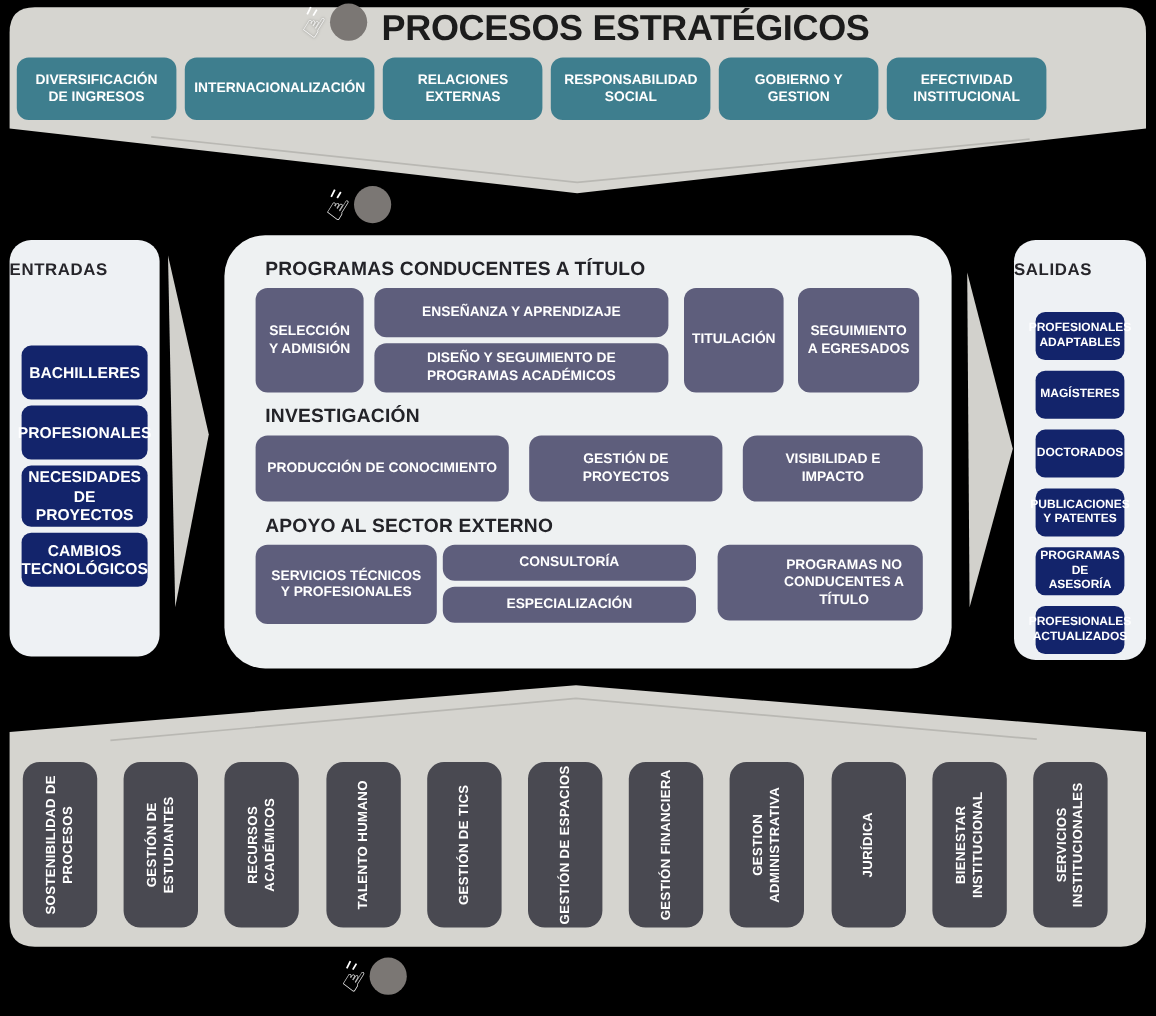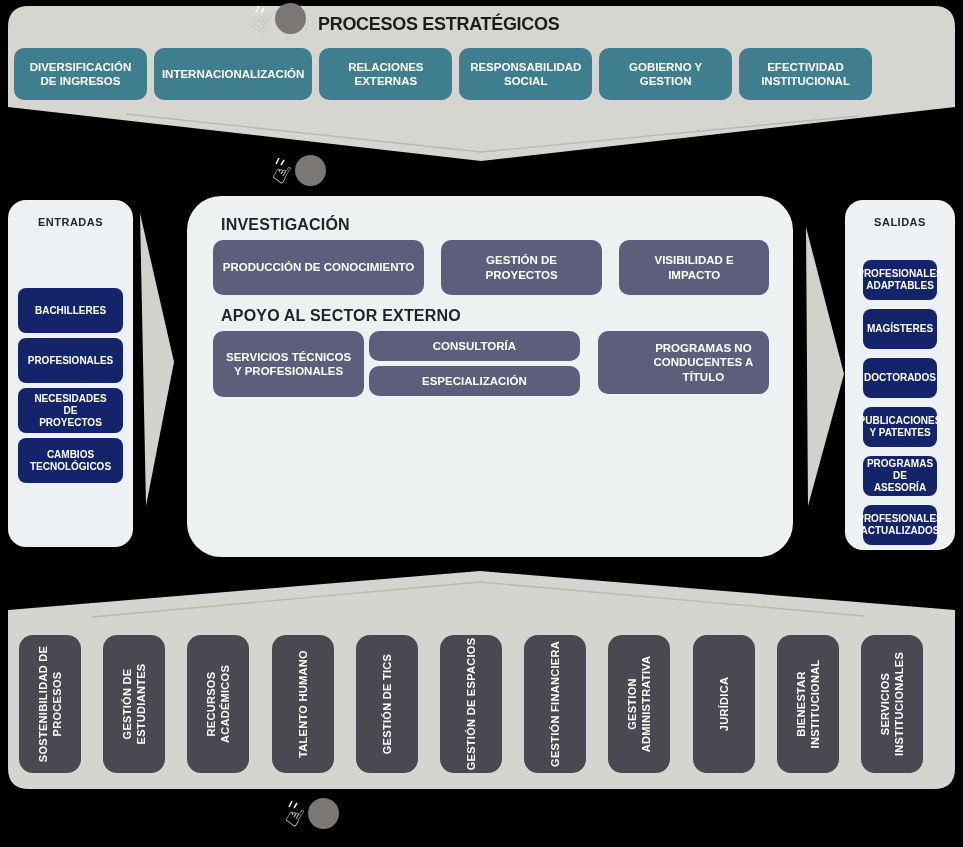--- a/index.html
+++ b/index.html
@@ -10,37 +10,37 @@
   
   .click-marker{position:absolute;width:54px;height:46px;z-index:30;}
   .marker-circle{position:absolute;right:0;top:2px;width:31px;height:31px;border-radius:50%;background:#7b7774;}
   .marker-hand{position:absolute;left:2px;top:8px;font-size:25px;line-height:1;color:#ffffff;
                transform:rotate(32deg);font-family:"DejaVu Sans",sans-serif;text-shadow:0 0 2px rgba(0,0,0,.55);}
   .marker-ticks{position:absolute;left:2px;top:1px;}
 
   
   .top-title-row{position:absolute;left:252px;top:2px;height:44px;display:flex;align-items:center;z-index:20;}
   .top-title-row .click-marker{position:relative;left:0;top:0;flex:0 0 54px;}
-  h1.main-title{margin:0 0 0 12px;font-size:18px;font-weight:bold;color:#1c1c1c;letter-spacing:-0.3px;white-space:nowrap;}
+  h1.main-title{margin:0 0 0 12px;font-size:30px;font-weight:bold;color:#1c1c1c;letter-spacing:-0.3px;white-space:nowrap;}
 
   .strategic-row{position:absolute;left:14px;top:48px;width:858px;display:flex;gap:7px;z-index:20;}
   .strategic-btn{flex:1 1 0;height:52px;background:#3e7e8e;border-radius:10px;display:flex;align-items:center;justify-content:center;
                  color:#fff;font-weight:bold;font-size:11.5px;line-height:1.25;text-align:center;padding:2px 8px;box-sizing:border-box;cursor:pointer;}
 
   
   .side-panel{position:absolute;background:#eef1f4;border-radius:18px;z-index:10;}
   #entradas-panel{left:8px;top:200px;width:125px;height:347px;}
   #salidas-panel{left:845px;top:200px;width:110px;height:350px;}
-  .side-title{margin:0;padding-top:16px;text-align:center;font-size:11px;font-weight:bold;color:#26252a;letter-spacing:0.5px;}
+  .side-title{margin:0;padding-top:16px;text-align:left;font-size:14px;font-weight:bold;color:#26252a;letter-spacing:0.5px;}
   .side-items{position:absolute;left:0;right:0;display:flex;flex-direction:column;align-items:stretch;}
   #entradas-panel .side-items{top:88px;padding:0 10px;gap:5px;}
   #salidas-panel .side-items{top:60px;padding:0 18px;gap:9px;}
   .io-box{background:#13246b;border-radius:8px;color:#fff;font-weight:bold;text-align:center;
           display:flex;align-items:center;justify-content:center;line-height:1.2;cursor:pointer;}
-  #entradas-panel .io-box{min-height:41px;font-size:10px;padding:2px 20px;}
+  #entradas-panel .io-box{min-height:41px;font-size:13px;padding:2px 20px;}
   #salidas-panel .io-box{min-height:36px;font-size:10px;padding:2px 3px;}
 
   
   #core-panel{position:absolute;left:187px;top:196px;width:606px;height:361px;background:#eef1f2;border-radius:34px;
               box-sizing:border-box;padding:20px 24px 0 26px;z-index:10;}
   .core-section-title{margin:0 0 6px 8px;font-size:16px;font-weight:bold;color:#232328;letter-spacing:0.2px;}
   .core-section{margin-bottom:12px;}
   .core-row{display:flex;align-items:stretch;}
   .core-box{background:#5e5e7c;border-radius:10px;color:#fff;font-weight:bold;font-size:11.5px;line-height:1.25;
             display:flex;align-items:center;justify-content:center;text-align:center;padding:2px 8px;box-sizing:border-box;cursor:pointer;}
@@ -50,21 +50,21 @@
   .s1-row{height:87px;gap:9px;}
   .s1-a{width:90px;}
   .s1-stack{width:245px;}
   .s1-stack .core-box{height:41px;}
   .s1-c{width:83px;margin-left:4px;}
   .s1-d{width:101px;margin-left:3px;}
   
   .s2-row{height:55px;gap:17px;}
   .s2-a{width:220px;}
   .s2-b{width:168px;}
-  .s2-c{width:156px;}
+  .s2-c{width:156px;border-radius:12px;}
   
   .s3-row{height:66px;gap:5px;}
   .s3-a{width:152px;}
   .s3-stack{width:212px;}
   .s3-stack .core-box{height:30px;}
   .s3-d{width:172px;height:63px;margin-left:13px;padding-left:48px;}
 
   
   .support-row{position:absolute;left:19px;top:635px;width:904px;display:flex;justify-content:space-between;z-index:20;}
   .support-box{position:relative;width:62px;height:138px;background:#494951;border-radius:14px;cursor:pointer;}
@@ -126,20 +126,32 @@
   <div class="side-items">
     <div class="io-box">BACHILLERES</div>
     <div class="io-box">PROFESIONALES</div>
     <div class="io-box">NECESIDADES DE PROYECTOS</div>
     <div class="io-box">CAMBIOS TECNOLÓGICOS</div>
   </div>
 </div>
 
 <div id="core-panel">
 
+  <div class="core-section">
+    <h3 class="core-section-title">PROGRAMAS CONDUCENTES A TÍTULO</h3>
+    <div class="core-row s1-row">
+      <div class="core-box s1-a">SELECCIÓN Y ADMISIÓN</div>
+      <div class="stack s1-stack">
+        <div class="core-box">ENSEÑANZA Y APRENDIZAJE</div>
+        <div class="core-box">DISEÑO Y SEGUIMIENTO DE PROGRAMAS ACADÉMICOS</div>
+      </div>
+      <div class="core-box s1-c">TITULACIÓN</div>
+      <div class="core-box s1-d">SEGUIMIENTO A EGRESADOS</div>
+    </div>
+  </div>
 
   <div class="core-section">
     <h3 class="core-section-title">INVESTIGACIÓN</h3>
     <div class="core-row s2-row">
       <div class="core-box s2-a">PRODUCCIÓN DE CONOCIMIENTO</div>
       <div class="core-box s2-b">GESTIÓN DE PROYECTOS</div>
       <div class="core-box s2-c">VISIBILIDAD E IMPACTO</div>
     </div>
   </div>
 

